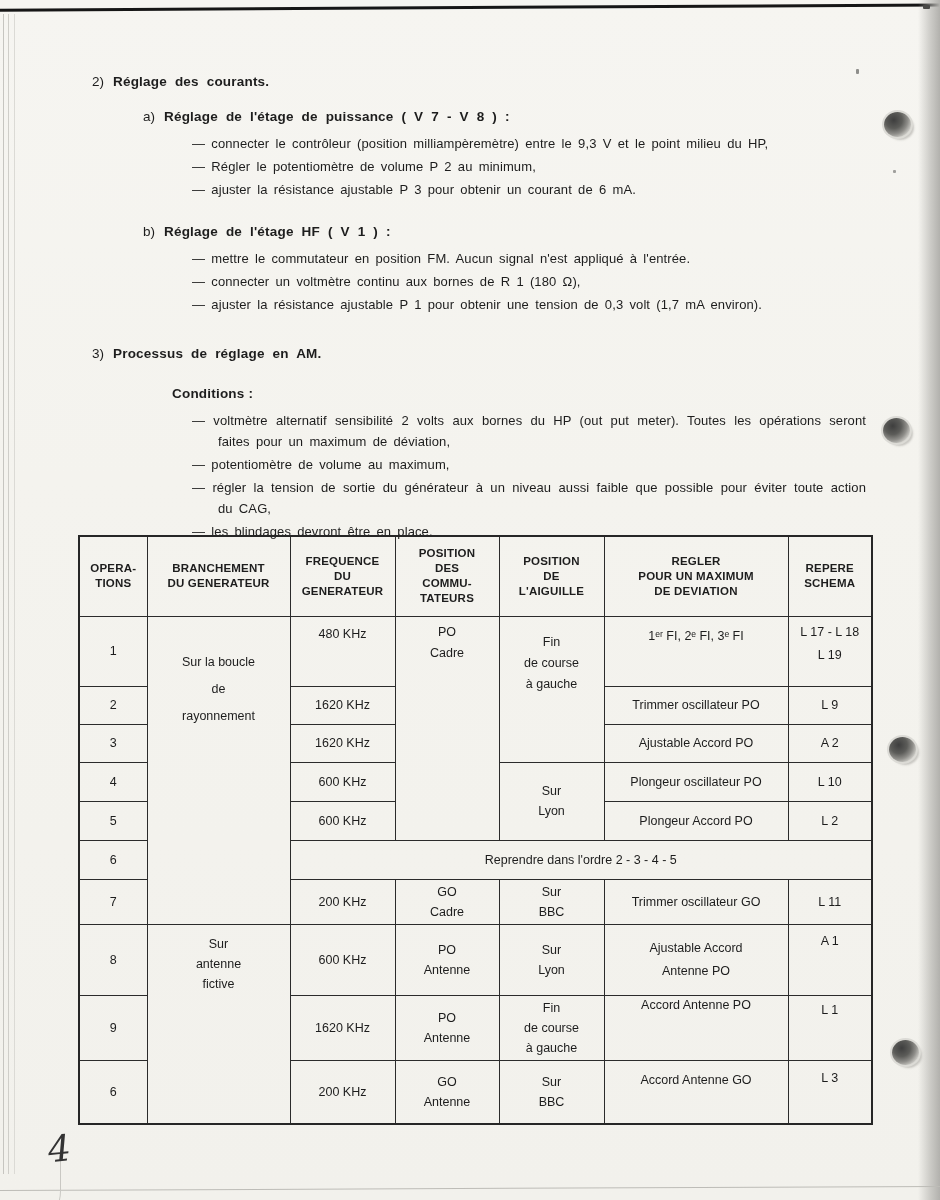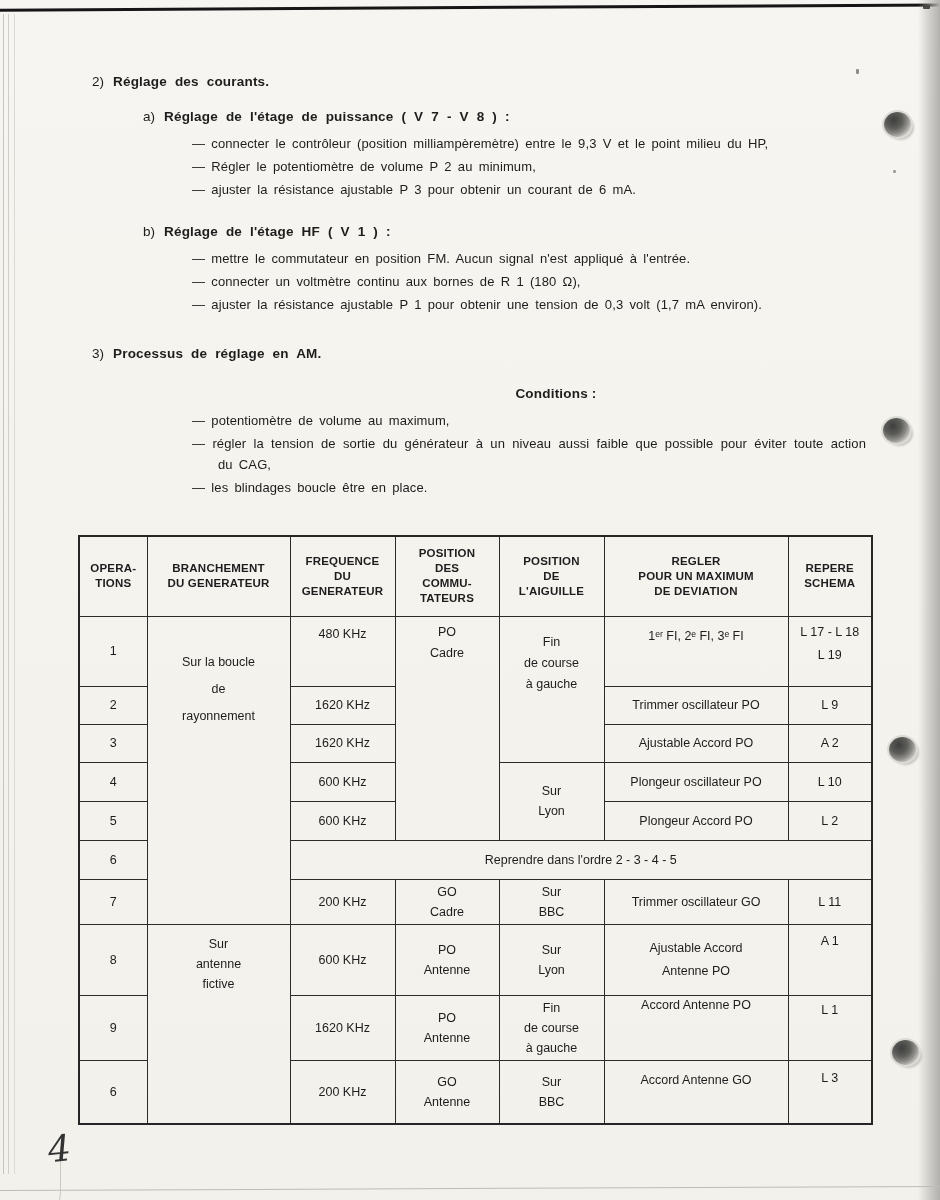--- a/index.html
+++ b/index.html
@@ -23,21 +23,21 @@
   .speck{position:absolute;background:#4a4a48;border-radius:1px;}
   
   .doc{position:absolute;left:0;top:0;width:100%;}
   .sec-head{display:flex;align-items:baseline;}
   .num{font-weight:normal;font-size:13.5px;margin-right:9px;}
   .ttl{font-weight:bold;font-size:13.5px;letter-spacing:0.2px;word-spacing:4px;}
   .h2{margin:74px 0 0 92px;}
   .ha{margin:20px 0 0 143px;}
   .hb{margin:24px 0 0 143px;}
   .h3{margin:31px 0 0 92px;}
-  .cond{font-weight:bold;font-size:13.5px;margin:25px 0 0 172px;letter-spacing:0.2px;text-align:center;}
+  .cond{font-weight:bold;font-size:13.5px;margin:25px 0 0 172px;letter-spacing:0.2px;}
   .bullets{margin:9px 0 0 192px;width:674px;}
   .bullet{margin:0 0 2px 0;padding-left:26px;text-indent:-26px;font-size:13px;line-height:21px;
           text-align:justify;word-spacing:2.5px;letter-spacing:0.1px;hyphens:manual;}
   
   .table-wrap{position:absolute;left:78px;top:535px;}
   table{border-collapse:collapse;table-layout:fixed;width:793px;border:2.5px solid #262626;}
   th,td{border:1.6px solid #2b2b2b;padding:2px 5px;text-align:center;vertical-align:middle;
         font-size:12.5px;overflow:hidden;}
   th{font-weight:bold;font-size:11.5px;line-height:15px;letter-spacing:0.2px;}
   .pre{white-space:pre-line;}
@@ -103,23 +103,24 @@
       <p class="bullet">— connecter un voltmètre continu aux bornes de R 1 (180 Ω),</p>
       <p class="bullet">— ajuster la résistance ajustable P 1 pour obtenir une tension de 0,3 volt (1,7 mA environ).</p>
     </div>
 
     <div class="sec-head h3">
       <span class="num">3)</span>
       <span class="ttl">Processus de réglage en AM.</span>
     </div>
     <div class="cond">Conditions :</div>
     <div class="bullets">
+      <p class="bullet">— voltmètre alternatif sensibilité 2 volts aux bornes du HP (out put meter). Toutes les opé­rations seront faites pour un maximum de déviation,</p>
       <p class="bullet">— potentiomètre de volume au maximum,</p>
       <p class="bullet">— régler la tension de sortie du générateur à un niveau aussi faible que possible pour éviter toute action du CAG,</p>
-      <p class="bullet">— les blindages boucle être en place.</p>
+      <p class="bullet">— les blindages devront être en place.</p>
     </div>
   </div>
 
   <div class="table-wrap">
     <table>
       <colgroup>
         <col style="width:68px">
           <col style="width:143px">
           <col style="width:105px">
         <col style="width:104px">

